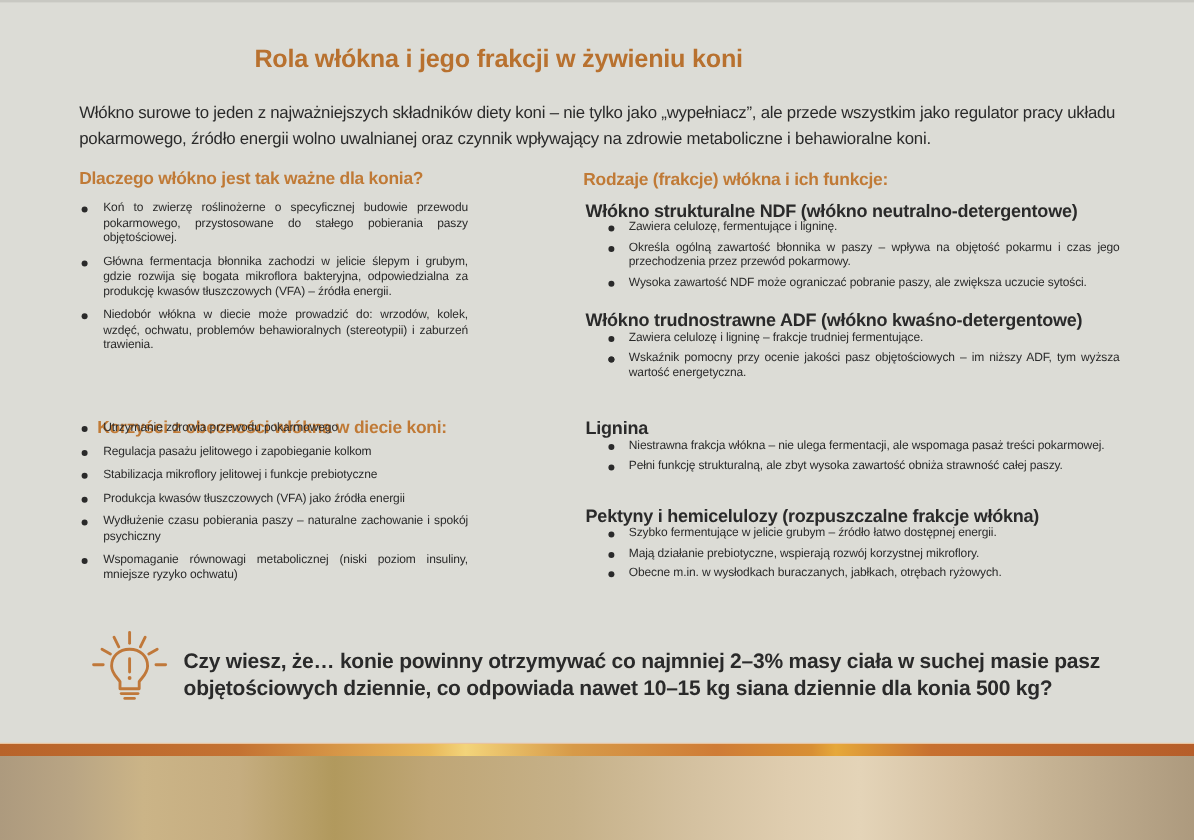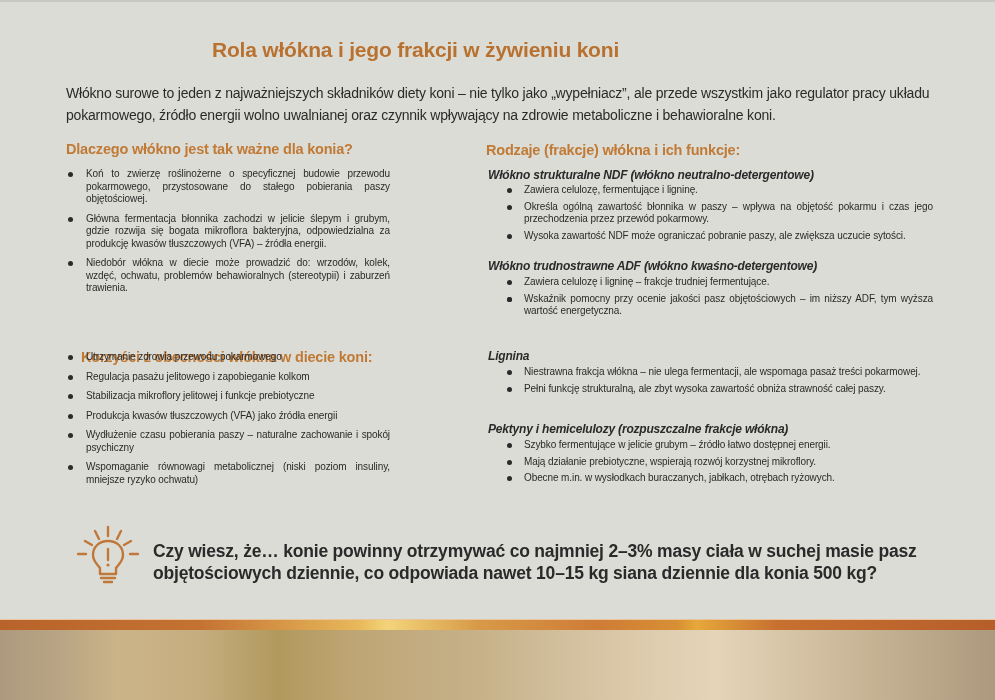--- a/index.html
+++ b/index.html
@@ -44,24 +44,23 @@
     letter-spacing: -0.1px;
   }
   ul.bullets li .dot {
     position: absolute; left: 2px; top: 4px;
     width: 5px; height: 5px; border-radius: 50%;
     background: #2a2a2a;
   }
   ul.left-list { left: 66px; width: 324px; }
   .subhead {
     position: absolute;
-    font-size: 12px; font-weight: bold;
+    font-size: 15px; font-weight: bold;
     color: #2a2a2a;
     letter-spacing: -0.2px;
-    font-style: italic;
   }
   ul.right-list { left: 505px; width: 428px; }
   ul.right-list li { margin-bottom: 4px; padding-left: 19px; }
   .tip {
     position: absolute; left: 75px; top: 524px; width: 870px; height: 70px;
   }
   .tip-icon { position: absolute; left: 0; top: 0; width: 66px; height: 64px; }
   .tip-text {
     position: absolute; left: 78px; top: 16px; width: 800px;
     font-size: 17.5px; font-weight: bold; line-height: 22px;

